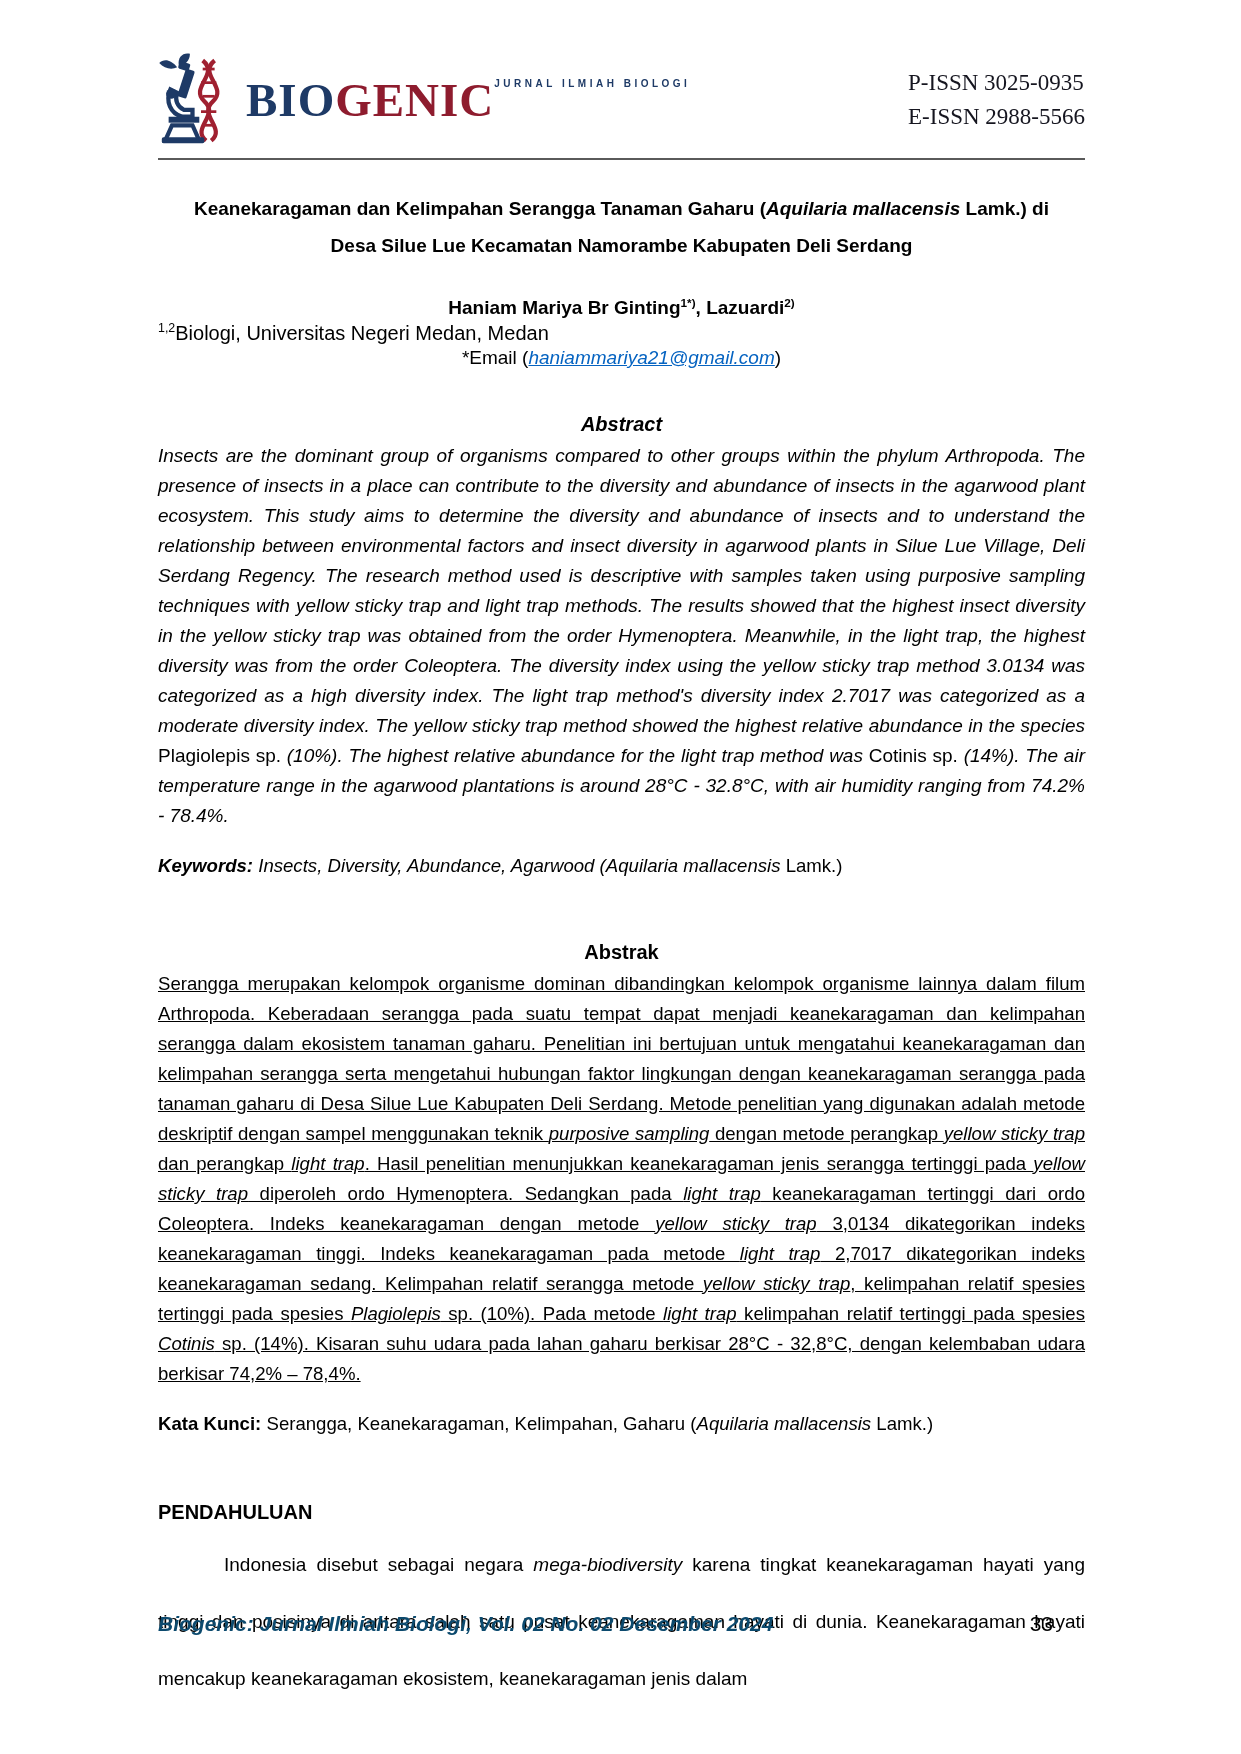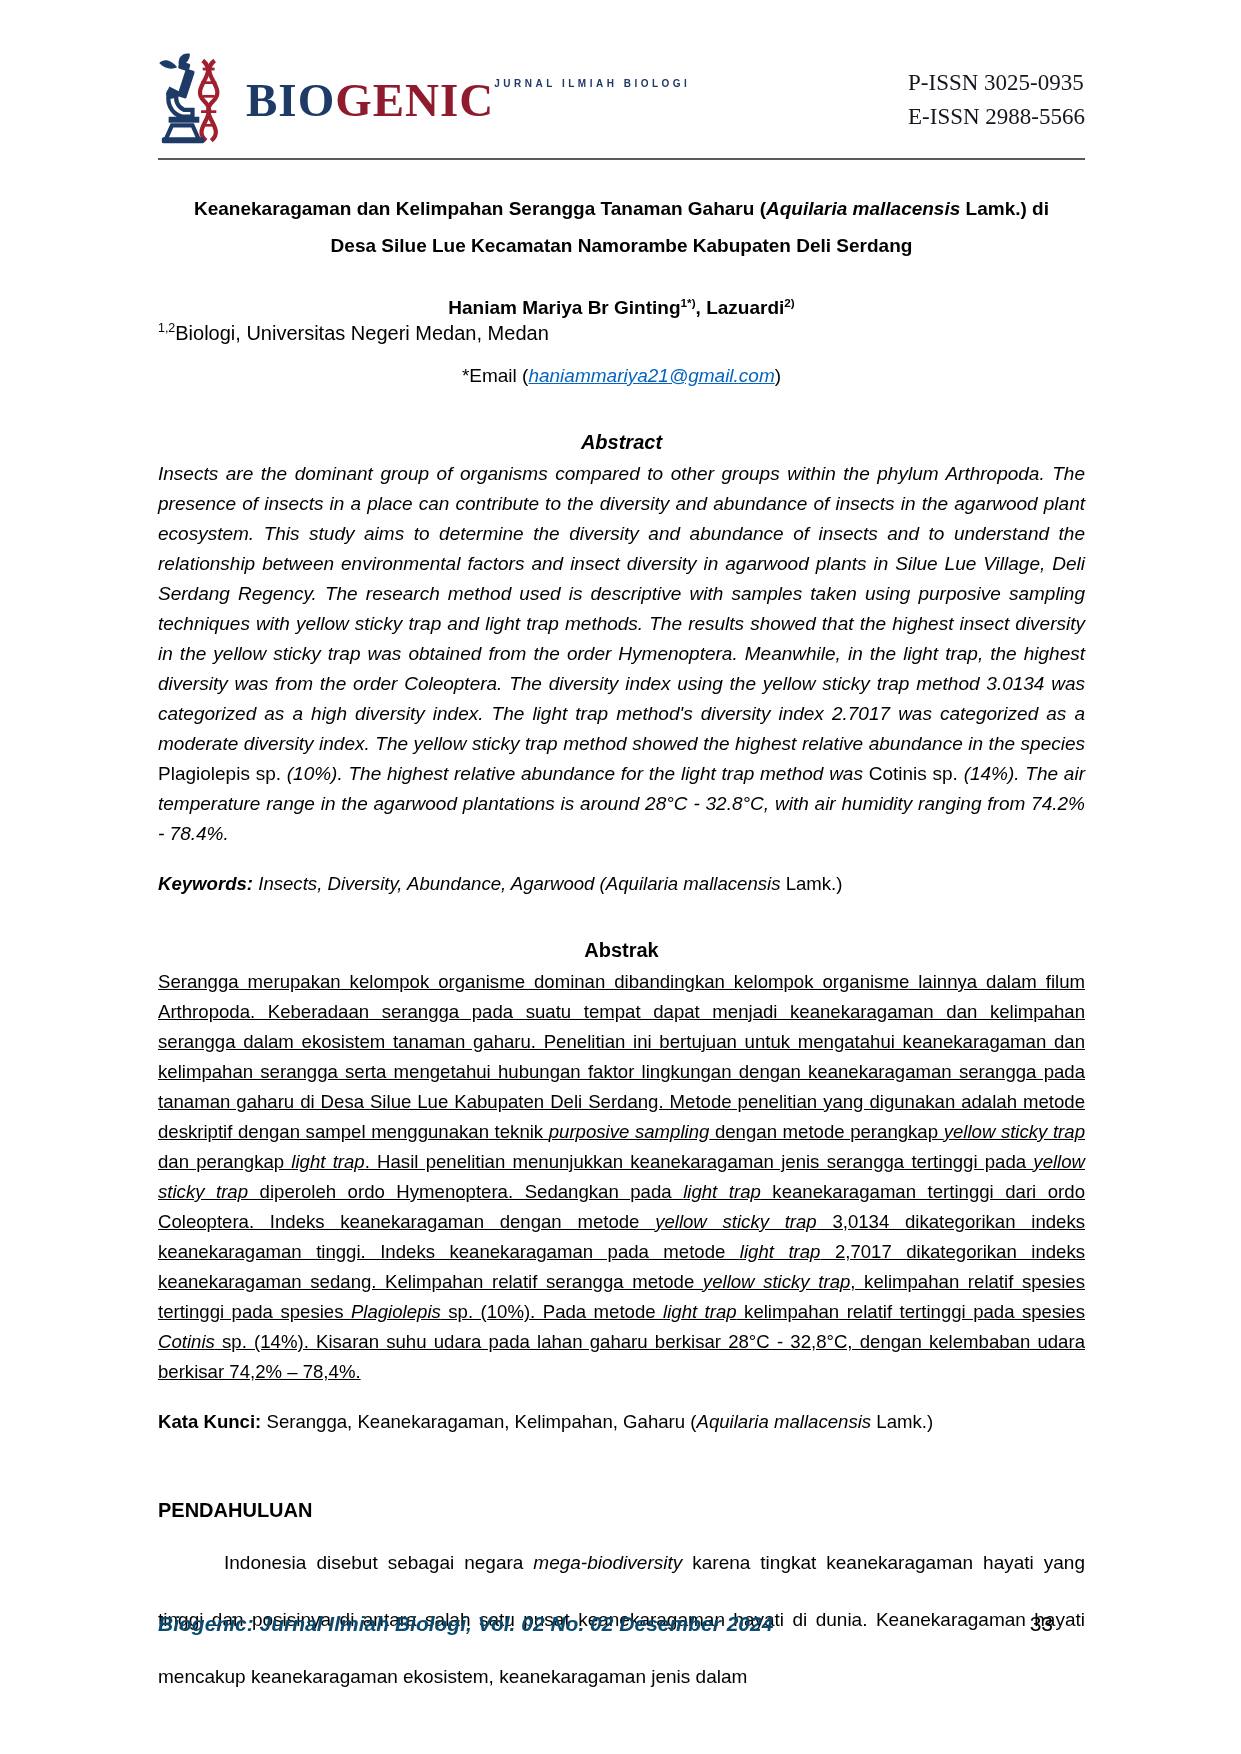--- a/index.html
+++ b/index.html
@@ -20,26 +20,26 @@
   .logo-bio { color:#1e3a66; }
   .logo-genic { color:#8e1c2e; }
   .logo-subtitle { font-size:10px; font-weight:bold; color:#1e3a66; letter-spacing:3.5px; text-align:left; padding-right:4px; margin-top:2px; }
   .issn-block { font-family:"Liberation Serif", serif; font-size:23px; line-height:34px; color:#15151f; text-align:left; }
   .header-rule { border:none; border-top:2px solid #5a5a5a; margin-top:10px; }
 
   
   .article-title { margin-top:30px; padding:0 28px; text-align:center; font-size:19px; font-weight:bold; line-height:37px; }
   .authors { margin-top:32px; text-align:center; font-size:19px; font-weight:bold; }
   .affiliation { margin-top:2px; text-align:left; font-size:20px; }
-  .email-line { margin-top:20px; text-align:center; font-size:19px; }
+  .email-line { margin-top:2px; text-align:center; font-size:19px; }
   sup { font-size:0.62em; }
 
   
   .section-heading-en { margin-top:44px; text-align:center; font-size:20px; font-weight:bold; font-style:italic; }
-  .section-heading-id { margin-top:40px; text-align:center; font-size:20px; font-weight:bold; }
+  .section-heading-id { margin-top:60px; text-align:center; font-size:20px; font-weight:bold; }
   .abstract-en { margin-top:5px; font-size:19px; line-height:30px; text-align:justify; font-style:italic; }
   .abstract-id { margin-top:5px; font-size:18.6px; line-height:30px; text-align:justify;text-decoration:underline; }
   .keywords-line { margin-top:20px; font-size:18.6px; line-height:30px; }
   .keywords-en { font-style:italic; }
 
   
   .intro-heading { margin-top:62px; font-size:20px; font-weight:bold; }
   .intro-para { margin-top:12px; font-size:19px; line-height:57px; text-align:justify; text-indent:66px; }
 
   

